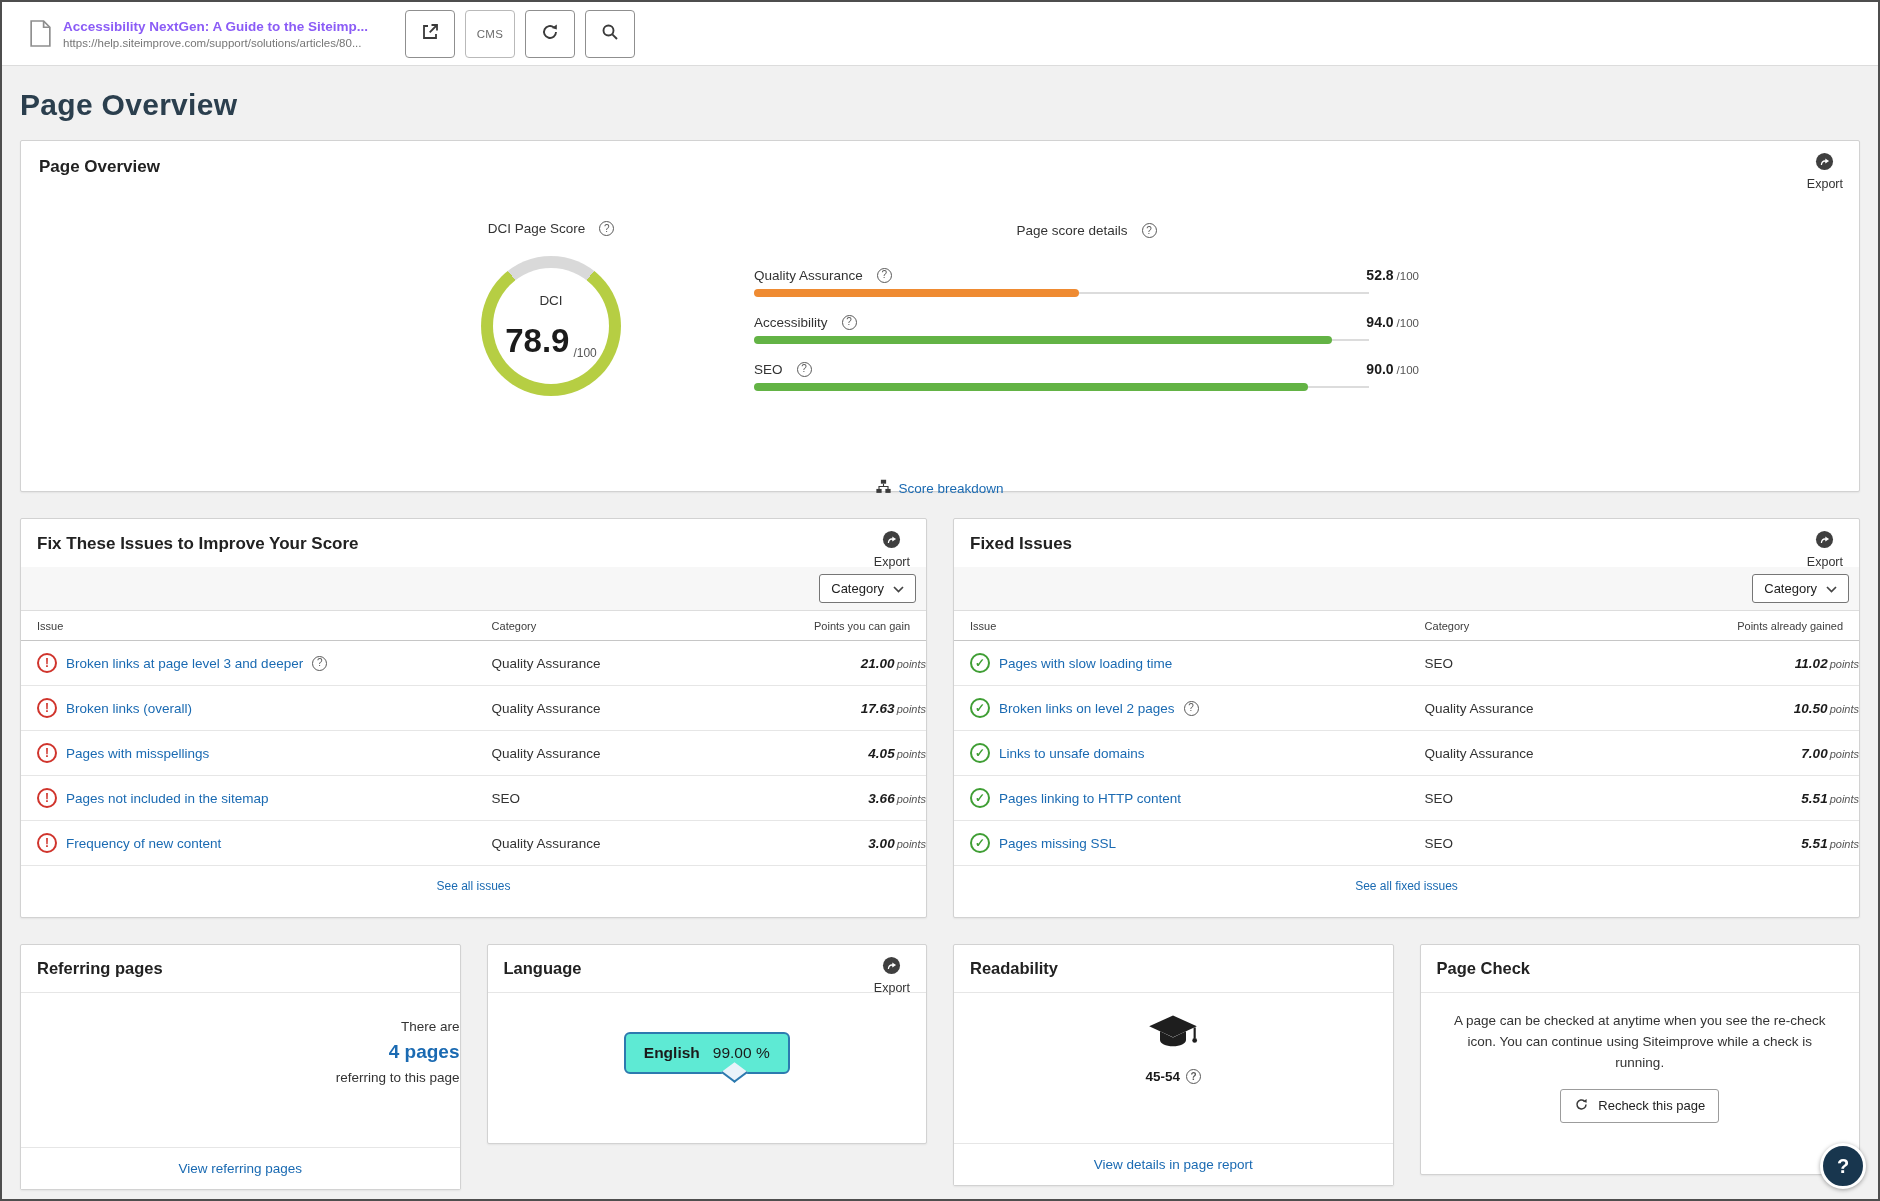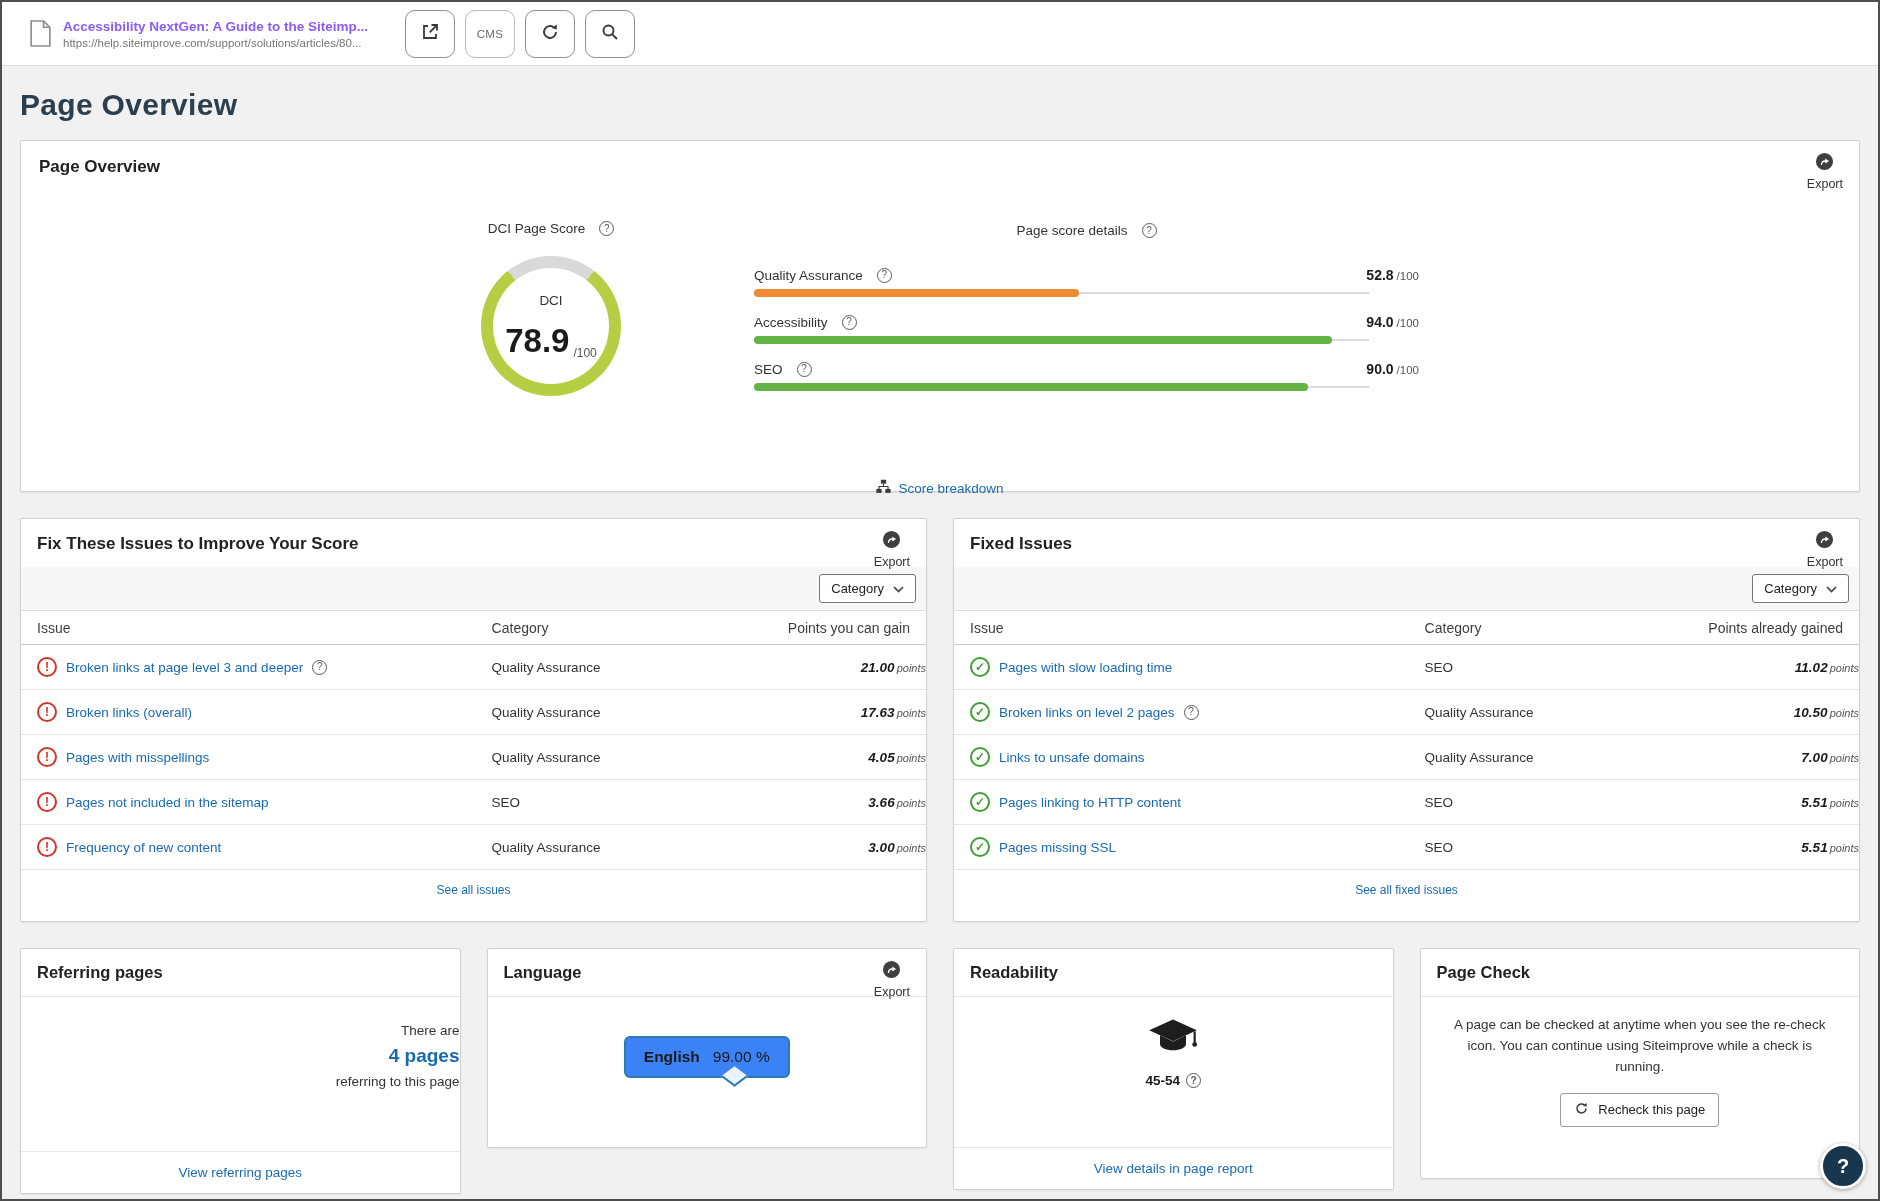--- a/index.html
+++ b/index.html
@@ -11,21 +11,21 @@
     margin: 0 auto;
   }
   
   .topbar { height: 64px; background:#fff; border-bottom:1px solid #dcdcdc;
     display:flex; align-items:center; padding-left:28px; }
   .doc-icon { flex:0 0 auto; display:flex; }
   .page-meta { margin-left:12px; width:316px; overflow:hidden; }
   .page-meta .t { font-size:13.5px; font-weight:bold; color:#8b5cf6; white-space:nowrap; overflow:hidden; text-overflow:ellipsis; }
   .page-meta .u { font-size:11.5px; color:#767676; margin-top:3px; white-space:nowrap; overflow:hidden; text-overflow:ellipsis; }
   .toolbar { display:flex; gap:10px; margin-left:26px; }
-  .tool-btn { width:50px; height:48px; background:#fff; border:1px solid #8f8f8f; border-radius:10px;
+  .tool-btn { width:50px; height:48px; background:#fff; border:1px solid #8f8f8f; border-radius:4px;
     display:flex; align-items:center; justify-content:center; cursor:pointer; color:#3a3a3a; }
   .tool-btn.cms { border-color:#b9b9b9; color:#6b6b6b; font-size:11.5px; letter-spacing:.3px; }
   
   .content { padding: 0 18px; }
   h1.page-title { font-size:30px; font-weight:600; color:#2b3f4e; letter-spacing:.3px; margin:22px 0 18px; }
   .card { background:#fff; border:1px solid #d2d2d2; border-radius:2px; box-shadow:0 1px 2px rgba(0,0,0,.06); }
   .card-head { font-size:17px; font-weight:bold; color:#222; }
   .export { position:absolute; top:11px; right:16px; display:flex; flex-direction:column; align-items:center; gap:3px;
     font-size:12.5px; color:#333; cursor:pointer; }
   .link { color:#1a6ab2; text-decoration:none; cursor:pointer; }
@@ -58,21 +58,21 @@
     align-items:center; gap:7px; font-size:13.5px; }
   
   .row2 { display:flex; gap:26px; margin-top:26px; }
   .icard { flex:1; position:relative; }
   .icard-head { padding:15px 16px 13px; }
   .filter-band { background:#f7f7f7; border-bottom:1px solid #dddddd; padding:7px 10px; display:flex; justify-content:flex-end; }
   .category-btn { display:inline-flex; align-items:center; gap:9px; background:#fff; border:1px solid #767676;
     border-radius:3px; padding:6px 11px; font-size:13px; color:#222; cursor:pointer; }
   table.issues { width:100%; border-collapse:collapse; table-layout:fixed; font-size:13.5px; }
   table.issues col.c1 { width:52%; } table.issues col.c2 { width:27%; } table.issues col.c3 { width:21%; }
-  table.issues th { font-size:14px; font-weight:normal; color:#3d3d3d; text-align:left;
+  table.issues th { font-size:11px; font-weight:normal; color:#3d3d3d; text-align:left;
     padding:9px 0 8px; border-bottom:1px solid #c6c6c6; }
   table.issues th.h-issue { padding-left:16px; }
   table.issues th.h-pts { text-align:right; padding-right:16px; }
   table.issues td { border-bottom:1px solid #e6e6e6; padding:12px 0; vertical-align:middle; }
   .issue-cell { display:flex; align-items:center; gap:9px; padding-left:16px; }
   td.c-cat { color:#333; }
   td.c-pts { text-align:right; padding-right:16px;font-style:italic; }
   .pts-num { font-weight:bold; color:#1b1b1b; }
   .pts-unit { font-size:11px; color:#555; margin-left:2px; }
   .alert-icon { width:20px; height:20px; border:2px solid #d0342c; border-radius:50%; color:#d0342c;
@@ -85,21 +85,21 @@
   .scard { flex:1; position:relative; }
   .scard-head { padding:14px 16px; font-size:16.5px; font-weight:bold; color:#222; border-bottom:1px solid #e6e6e6; }
   .scard-footer { position:absolute; left:0; right:0; bottom:0; border-top:1px solid #e6e6e6;
     text-align:center; padding:13px 0; font-size:13.5px; background:#fff; }
   .ref-card { height:246px; }
   .ref-body { text-align:right; padding-top:26px; font-size:13.5px; color:#333; }
   .ref-count { display:block; font-size:19px; font-weight:bold; margin:7px 0; }
   .lang-card { height:200px; }
   .lang-body { display:flex; justify-content:center; align-items:center; height:120px; }
   .bubble { position:relative; display:flex; align-items:baseline; gap:13px; border:2px solid #2d7aaf;
-    background:#3b82f6; border-radius:6px; padding:10px 18px; font-size:15.5px; color:#1b1b1b; }
+    background:#5eead4; border-radius:6px; padding:10px 18px; font-size:15.5px; color:#1b1b1b; }
   .bubble .lang-name { font-weight:bold; }
   .bubble::after { content:""; position:absolute; bottom:-9px; left:62%; width:15px; height:15px;
     background:#e9f3fa; border-right:2px solid #2d7aaf; border-bottom:2px solid #2d7aaf; transform:rotate(45deg) skew(-8deg,-8deg); }
   .read-card { height:242px; }
   .read-body { text-align:center; padding-top:20px; }
   .read-score { display:inline-flex; align-items:center; gap:6px; margin-top:8px; font-size:13.5px; font-weight:bold; color:#1b1b1b; }
   .check-card { height:231px; }
   .check-body { padding:18px 26px; text-align:center; font-size:13.5px; color:#333; line-height:1.55; }
   .recheck-btn { display:inline-flex; align-items:center; gap:9px; margin-top:15px; background:#fff;
     border:1px solid #9c9c9c; border-radius:3px; padding:7px 13px; font-size:13px; color:#222; cursor:pointer; }

